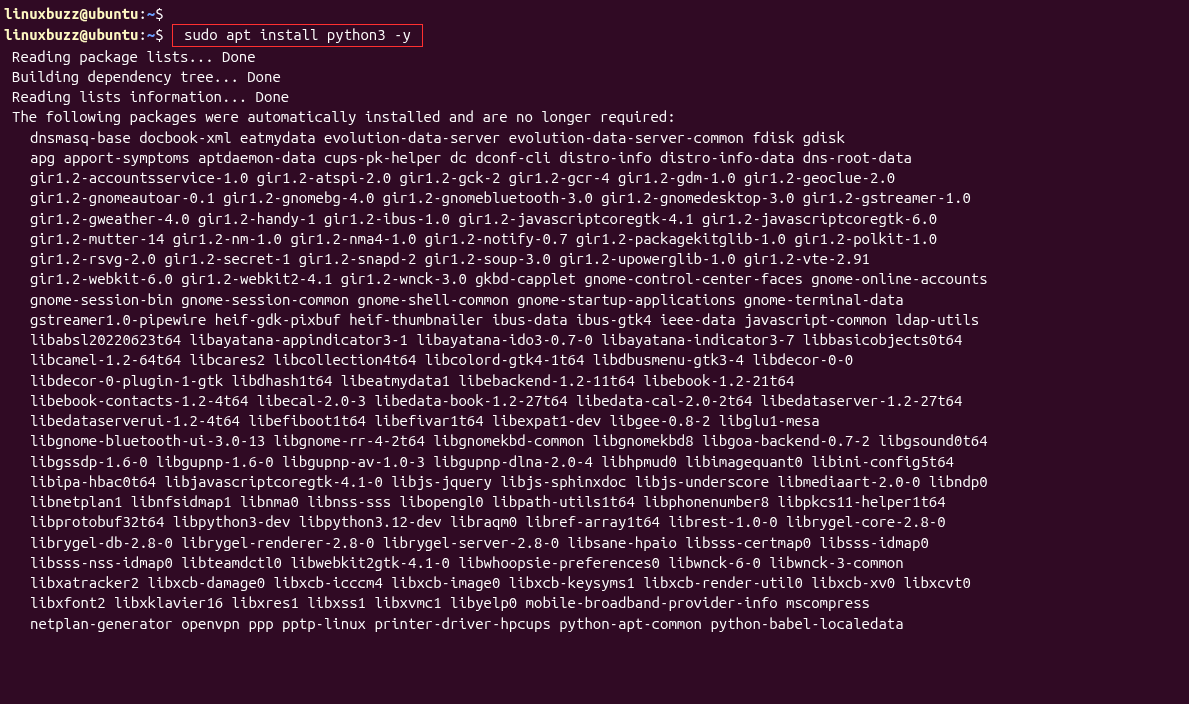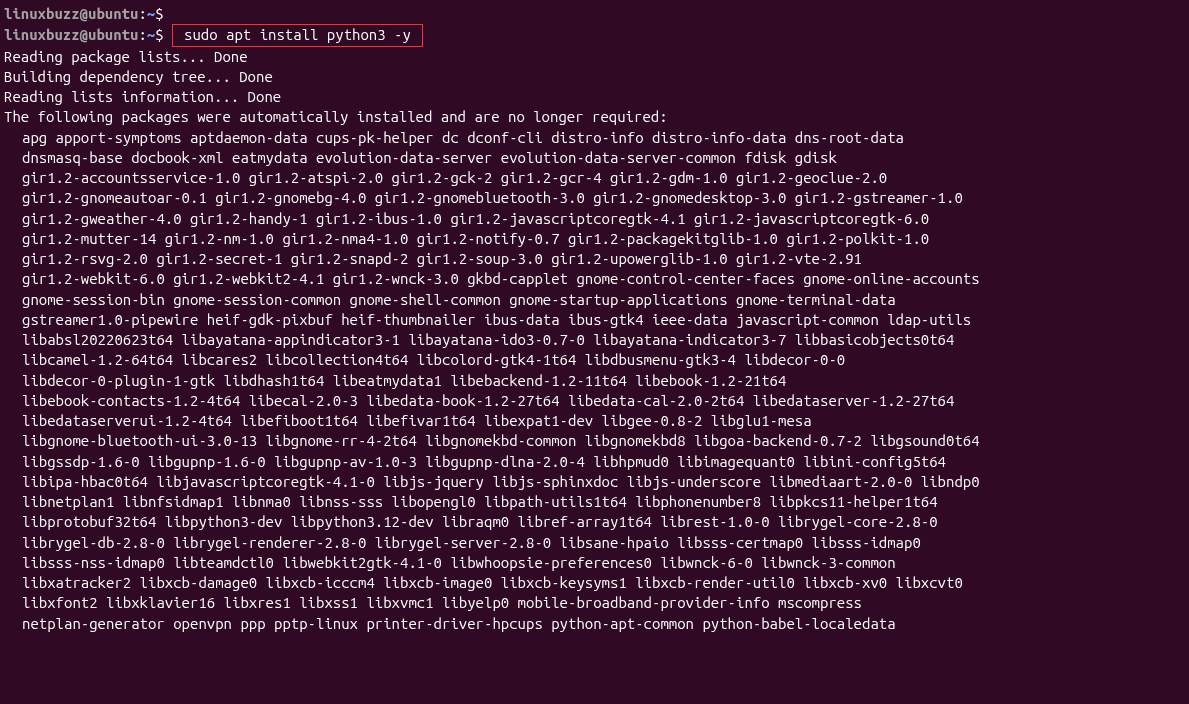--- a/index.html
+++ b/index.html
@@ -15,21 +15,21 @@
     color: #ffffff;
     padding: 4px 4px;
     width: 1189px;
     height: 704px;
     overflow: hidden;
   }
   .line {
     white-space: pre;
   }
   .prompt-user {
-    color: #a3a3a3;
+    color: #fef9c3;
     font-weight: bold;
   }
   .prompt-colon {
     color: #ffffff;
   }
   .prompt-tilde {
     color: #6b9fff;
     font-weight: bold;
   }
   .prompt-dollar {
@@ -38,40 +38,41 @@
   .command-box {
     border: 1px solid #ff3030;
     display: inline-block;
     padding: 0 11px;
   }
   .command-text {
     color: #ffffff;
   }
   .output {
     color: #ffffff;
+    margin-left: 8px;
   }
   .indent {
     padding-left: 18px;
   }
 </style>
 </head>
 <body>
 
 <div class="line"><span class="prompt-user">linuxbuzz@ubuntu</span><span class="prompt-colon">:</span><span class="prompt-tilde">~</span><span class="prompt-dollar">$</span></div>
 
 <div class="line"><span class="prompt-user">linuxbuzz@ubuntu</span><span class="prompt-colon">:</span><span class="prompt-tilde">~</span><span class="prompt-dollar">$</span> <span class="command-box"><span class="command-text">sudo apt install python3 -y</span></span></div>
 
 <div class="line output">Reading package lists... Done</div>
 <div class="line output">Building dependency tree... Done</div>
 <div class="line output">Reading lists information... Done</div>
 <div class="line output">The following packages were automatically installed and are no longer required:</div>
 
 <div id="pkg-container">
+    <div class="line output indent">dnsmasq-base docbook-xml eatmydata evolution-data-server evolution-data-server-common fdisk gdisk</div>
     <div class="line output indent">apg apport-symptoms aptdaemon-data cups-pk-helper dc dconf-cli distro-info distro-info-data dns-root-data</div>
-    <div class="line output indent">dnsmasq-base docbook-xml eatmydata evolution-data-server evolution-data-server-common fdisk gdisk</div>
     <div class="line output indent">gir1.2-accountsservice-1.0 gir1.2-atspi-2.0 gir1.2-gck-2 gir1.2-gcr-4 gir1.2-gdm-1.0 gir1.2-geoclue-2.0</div>
     <div class="line output indent">gir1.2-gnomeautoar-0.1 gir1.2-gnomebg-4.0 gir1.2-gnomebluetooth-3.0 gir1.2-gnomedesktop-3.0 gir1.2-gstreamer-1.0</div>
     <div class="line output indent">gir1.2-gweather-4.0 gir1.2-handy-1 gir1.2-ibus-1.0 gir1.2-javascriptcoregtk-4.1 gir1.2-javascriptcoregtk-6.0</div>
     <div class="line output indent">gir1.2-mutter-14 gir1.2-nm-1.0 gir1.2-nma4-1.0 gir1.2-notify-0.7 gir1.2-packagekitglib-1.0 gir1.2-polkit-1.0</div>
     <div class="line output indent">gir1.2-rsvg-2.0 gir1.2-secret-1 gir1.2-snapd-2 gir1.2-soup-3.0 gir1.2-upowerglib-1.0 gir1.2-vte-2.91</div>
     <div class="line output indent">gir1.2-webkit-6.0 gir1.2-webkit2-4.1 gir1.2-wnck-3.0 gkbd-capplet gnome-control-center-faces gnome-online-accounts</div>
     <div class="line output indent">gnome-session-bin gnome-session-common gnome-shell-common gnome-startup-applications gnome-terminal-data</div>
     <div class="line output indent">gstreamer1.0-pipewire heif-gdk-pixbuf heif-thumbnailer ibus-data ibus-gtk4 ieee-data javascript-common ldap-utils</div>
     <div class="line output indent">libabsl20220623t64 libayatana-appindicator3-1 libayatana-ido3-0.7-0 libayatana-indicator3-7 libbasicobjects0t64</div>
     <div class="line output indent">libcamel-1.2-64t64 libcares2 libcollection4t64 libcolord-gtk4-1t64 libdbusmenu-gtk3-4 libdecor-0-0</div>

